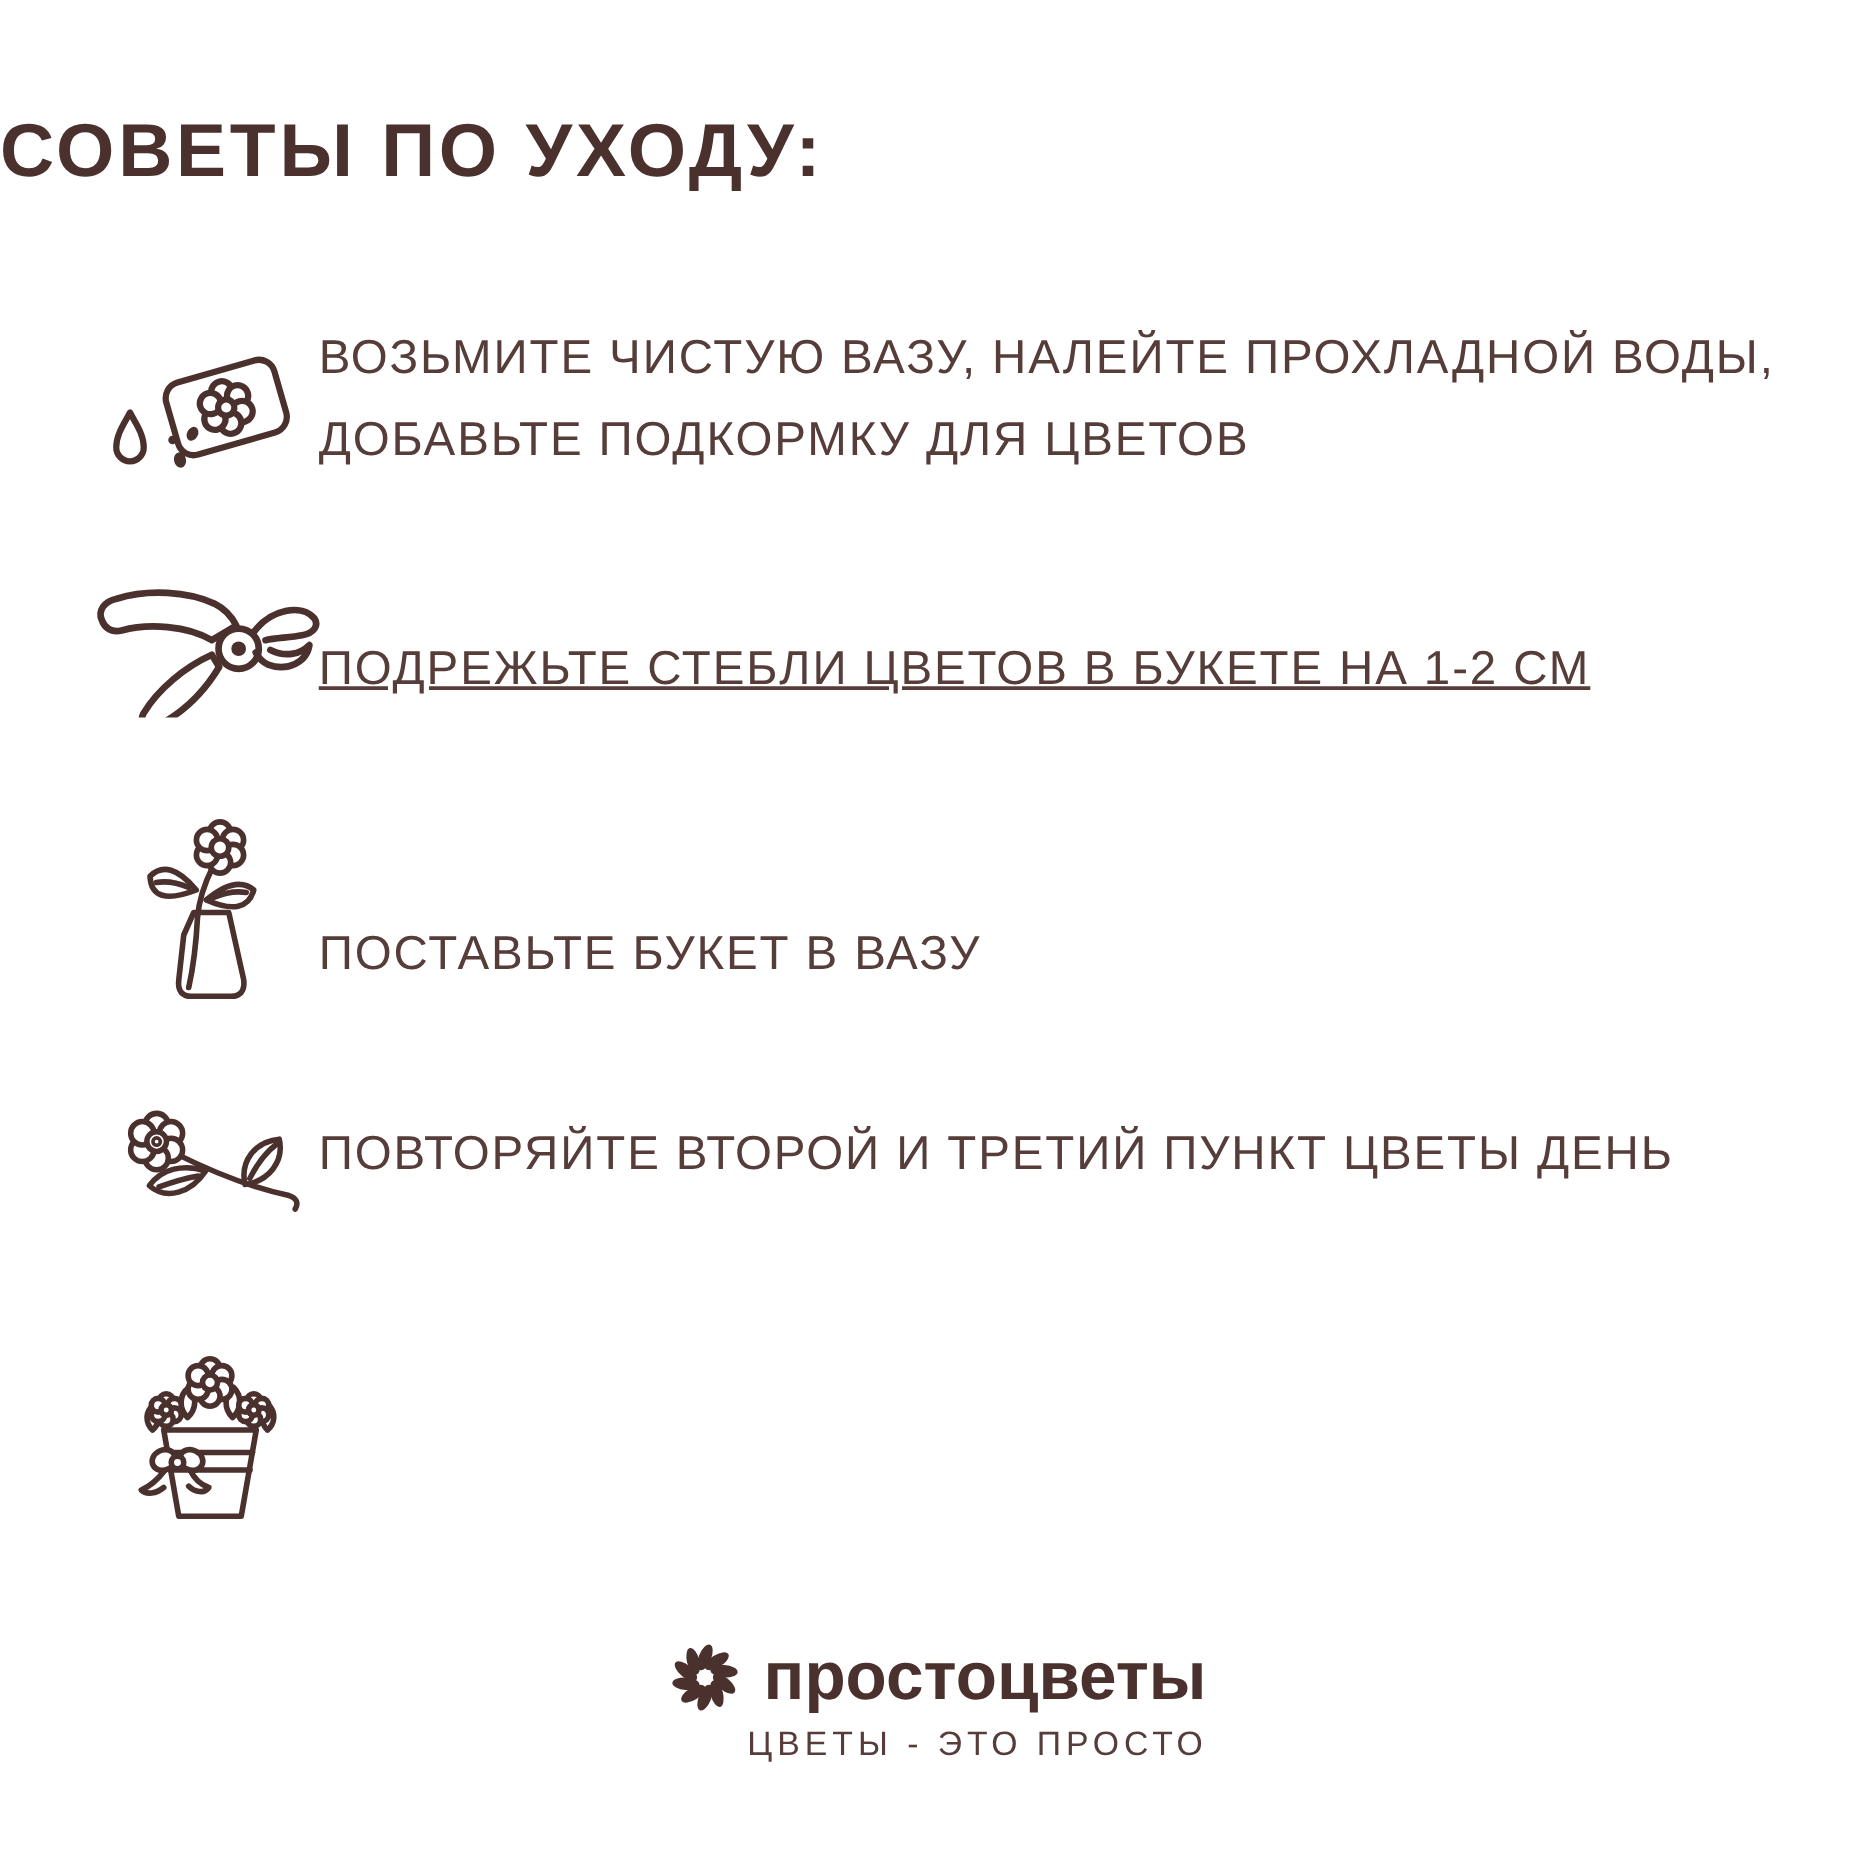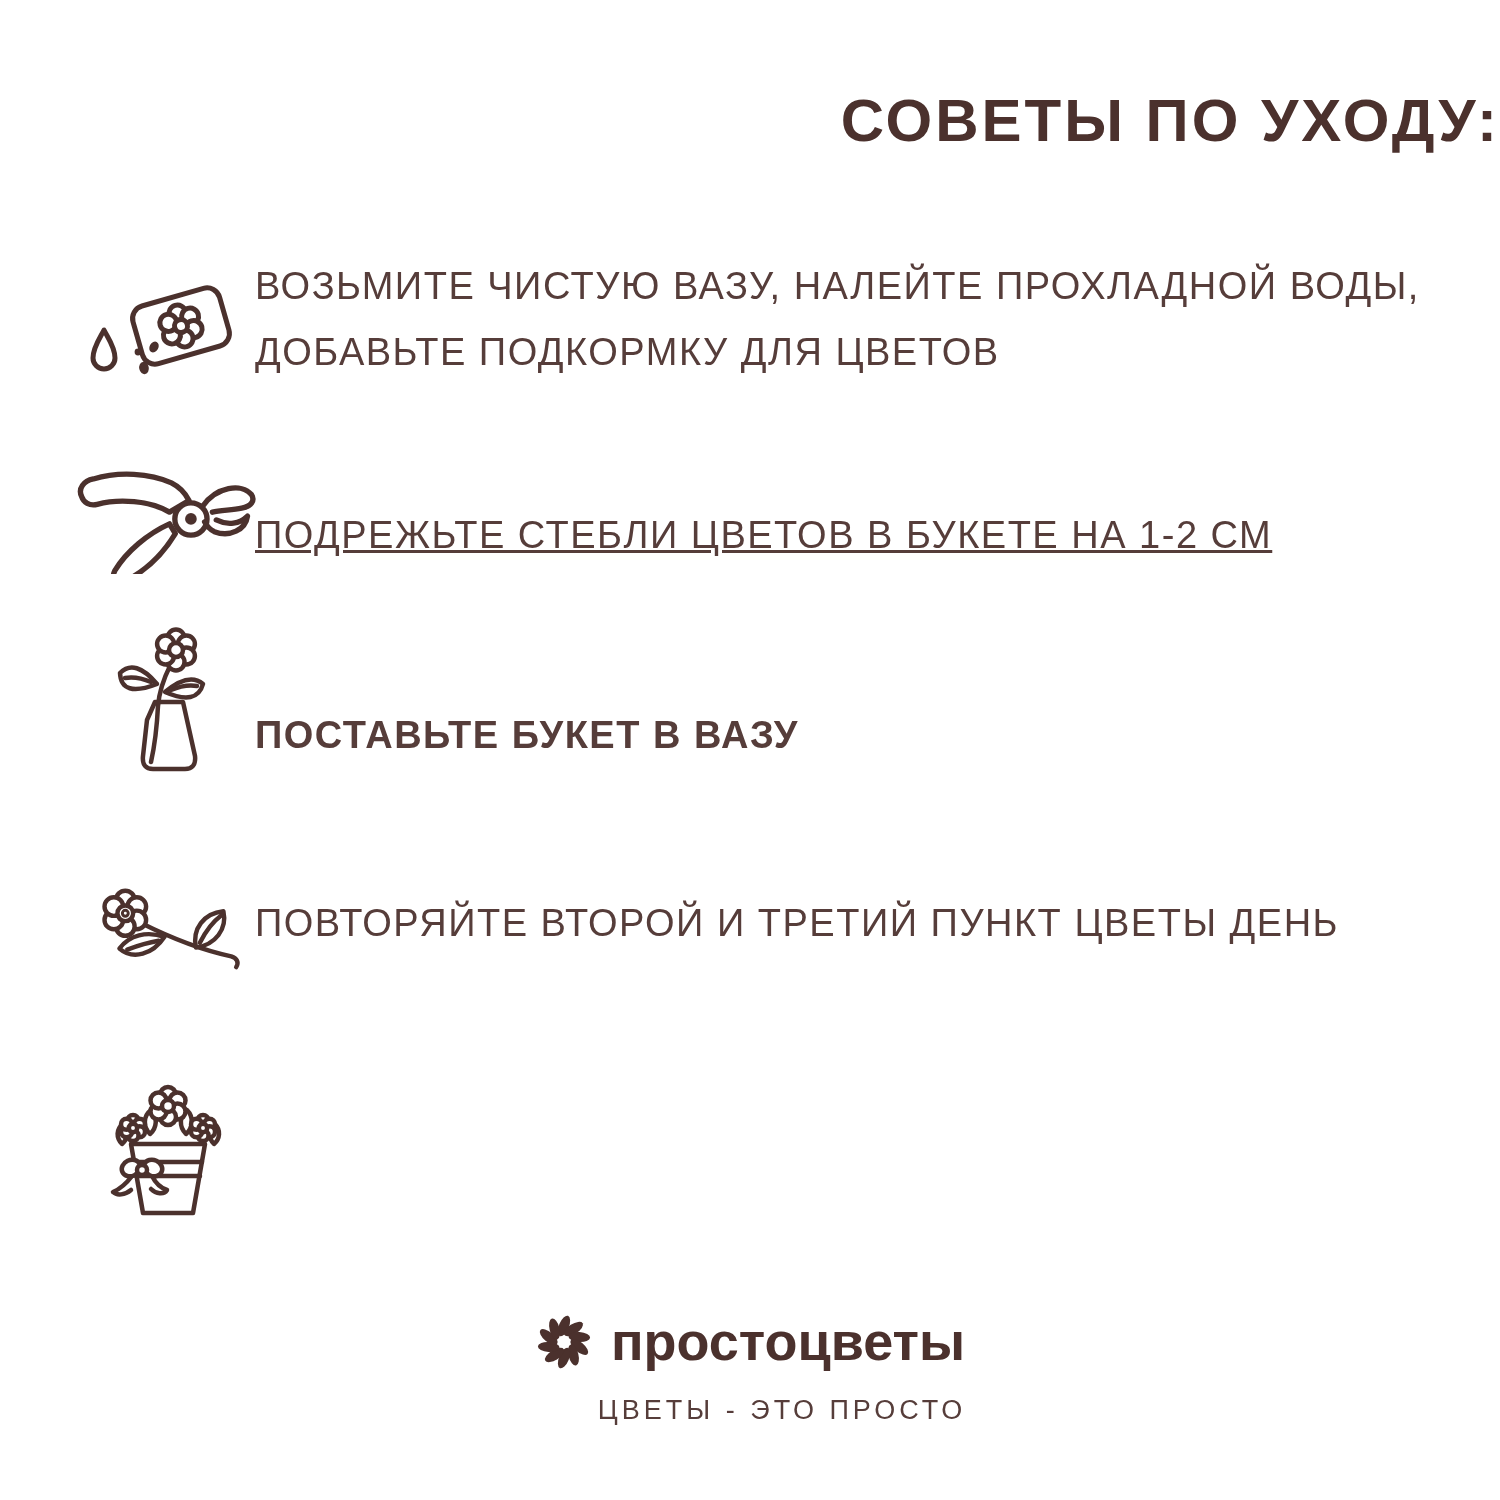--- a/index.html
+++ b/index.html
@@ -11,31 +11,31 @@
   body{
     width:1500px;height:1500px;
     background:var(--bg);
     font-family:"Liberation Sans", sans-serif;
     position:relative;
     overflow:hidden;
     color:var(--text);
   }
   .page-title{
     position:absolute;top:86px;left:0;width:100%;
-    text-align:right;
+    text-align:left;
     font-size:60px;font-weight:bold;letter-spacing:3px;
     color:var(--accent);
   }
   .tip-row{
     position:absolute;left:80px;right:70px;
     display:flex;align-items:flex-end;
   }
   .row-1{top:252px;height:140px;}
   .row-2{top:454px;height:120px;text-decoration:underline;}
-  .row-3{top:612px;height:162px;font-weight:bold;}
+  .row-3{top:640px;height:162px;}
   .row-4{top:850px;height:130px;}
   .row-5{top:1020px;height:200px;}
   .icon-box{
     width:175px;min-width:175px;
     display:flex;justify-content:center;align-items:center;
     color:var(--accent);
   }
   .icon-box svg{flex-shrink:0;}
   .tip-text{
     font-size:38px;line-height:66px;letter-spacing:1.5px;
@@ -52,21 +52,21 @@
   }
   .brand-row{
     display:flex;align-items:center;justify-content:center;gap:18px;
     color:var(--accent);
   }
   .brand-name{
     font-size:54px;font-weight:bold;color:var(--accent);
     line-height:1.1;
   }
   .brand-tagline{
-    margin-top:24px;margin-left:64px;
+    margin-top:9px;margin-left:64px;
     font-size:27px;letter-spacing:4px;
     color:var(--text);text-align:center;
   }
   .ic{stroke:currentColor;fill:none;stroke-width:5;stroke-linecap:round;stroke-linejoin:round;}
   .ic .fillw{fill:#ffffff;}
   .ic .solid{fill:currentColor;stroke:none;}
 </style>
 </head>
 <body>
 

